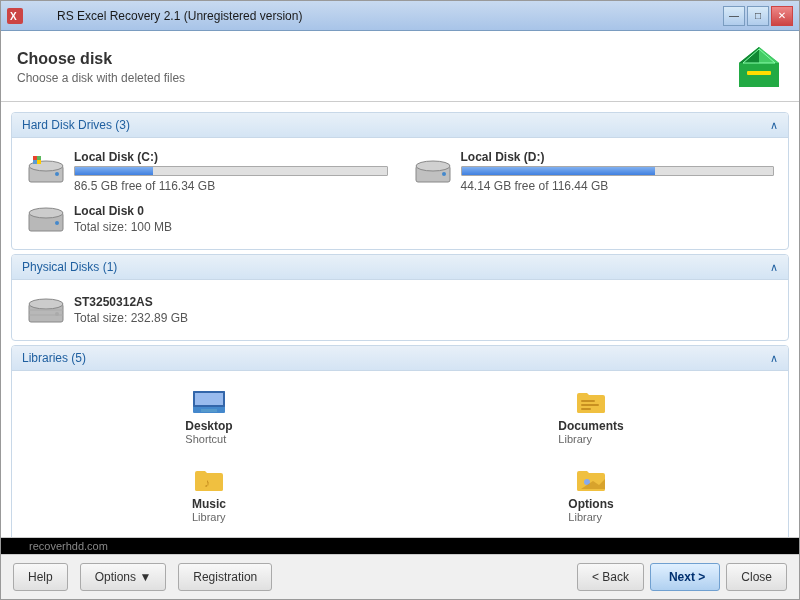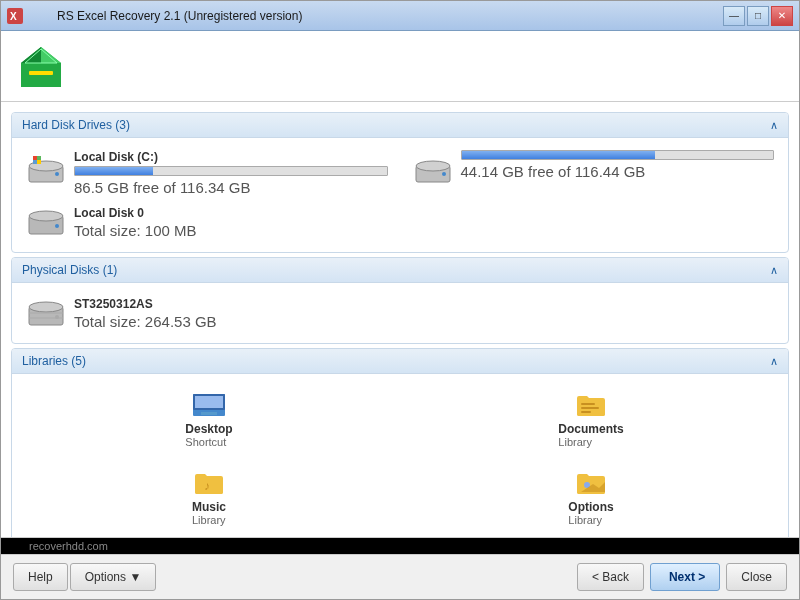--- a/index.html
+++ b/index.html
@@ -154,21 +154,21 @@
       border: 1px solid #aaa;
       border-radius: 1px;
       margin-bottom: 3px;
       overflow: hidden;
     }
     .disk-bar-fill {
       height: 100%;
       background: linear-gradient(to bottom, #80b0f0, #4080e0);
     }
     .disk-space {
-      font-size: 15px;
+      font-size: 12px;
       color: #555;
     }
     .disk-item-single {
       display: flex;
       align-items: center;
       padding: 4px;
       cursor: pointer;
     }
     .disk-item-single .disk-icon {
       margin-right: 8px;
@@ -194,21 +194,21 @@
       background: #f0f0f0;
       padding: 8px 12px;
       border-top: 1px solid #ccc;
       display: flex;
       align-items: center;
       gap: 6px;
       flex-shrink: 0;
     }
     .footer-left {
       display: flex;
-      gap: 2px;
+      gap: 12px;
     }
     .footer-right {
       margin-left: auto;
       display: flex;
       gap: 6px;
       align-items: flex-end;
     }
     .btn {
       height: 28px;
       padding: 0 14px;
@@ -264,20 +264,24 @@
     </svg>
     <span class="title-bar-text">RS Excel Recovery 2.1 (Unregistered version)</span>
     <div class="title-bar-buttons">
       <div class="tb-btn">—</div>
       <div class="tb-btn">□</div>
       <div class="tb-btn close-btn">✕</div>
     </div>
   </div>
 
   <div class="header-section">
+    <div class="header-text">
+      <h2>Choose disk</h2>
+      <p>Choose a disk with deleted files</p>
+    </div>
 
     <svg class="header-logo" viewBox="0 0 48 48">
       <polygon points="24,4 44,20 44,44 4,44 4,20" fill="#22aa44"></polygon>
       <polygon points="24,4 44,20 24,20" fill="#44cc66"></polygon>
       <polygon points="4,20 24,4 24,20" fill="#118833"></polygon>
       <rect x="12" y="28" width="24" height="4" fill="#ffdd00" rx="1"></rect>
       <polygon points="24,6 40,20 8,20" fill="none" stroke="#88ffaa" stroke-width="1"></polygon>
     </svg>
   </div>
 
@@ -316,20 +320,21 @@
 
           <div class="disk-item">
             <div class="disk-icon">
               <svg width="38" height="32" viewBox="0 0 38 32">
                 <rect x="2" y="14" width="34" height="16" rx="2" fill="#c0c0c0" stroke="#888" stroke-width="1"></rect>
                 <ellipse cx="19" cy="14" rx="17" ry="5" fill="#d0d0d0" stroke="#888" stroke-width="1"></ellipse>
                 <circle cx="30" cy="22" r="2" fill="#4488cc"></circle>
               </svg>
             </div>
             <div class="disk-info">
+              <div class="disk-name">Local Disk (D:)</div>
               <div class="disk-bar-container">
                 <div class="disk-bar-fill" style="width:62%"></div>
               </div>
               <div class="disk-space">44.14 GB free of 116.44 GB</div>
             </div>
           </div>
         </div>
 
         <div class="disk-item-single">
           <div class="disk-icon">
@@ -358,21 +363,21 @@
             <svg width="38" height="32" viewBox="0 0 38 32">
               <rect x="2" y="10" width="34" height="18" rx="2" fill="#b8b8b8" stroke="#888" stroke-width="1"></rect>
               <ellipse cx="19" cy="10" rx="17" ry="5" fill="#cccccc" stroke="#888" stroke-width="1"></ellipse>
               <circle cx="30" cy="20" r="2" fill="#aaaaaa"></circle>
               <line x1="2" y1="16" x2="36" y2="16" stroke="#aaa" stroke-width="1"></line>
               <line x1="2" y1="21" x2="36" y2="21" stroke="#aaa" stroke-width="1"></line>
             </svg>
           </div>
           <div class="disk-info">
             <div class="disk-name">ST3250312AS</div>
-            <div class="disk-space">Total size: 264.53 GB</div>
+            <div class="disk-space">Total size: 232.89 GB</div>
           </div>
         </div>
       </div>
     </div>
 
     <div class="section">
       <div class="section-header">
         <span class="section-title">Libraries (5)</span>
         <span class="chevron">∧</span>
       </div>
@@ -460,20 +465,21 @@
   </div>
 
   <div class="status-bar">
     <span>recoverhdd.com</span>
   </div>
 
   <div class="footer">
     <div class="footer-left">
       <button class="btn">Help</button>
       <button class="btn">Options ▼</button>
+      <button class="btn">Registration</button>
     </div>
     <div class="footer-right">
       <button class="btn">&lt; Back</button>
       <button class="btn btn-next">Next &gt;</button>
       <button class="btn">Close</button>
     </div>
   </div>
 </div>
 
 </body></html>

